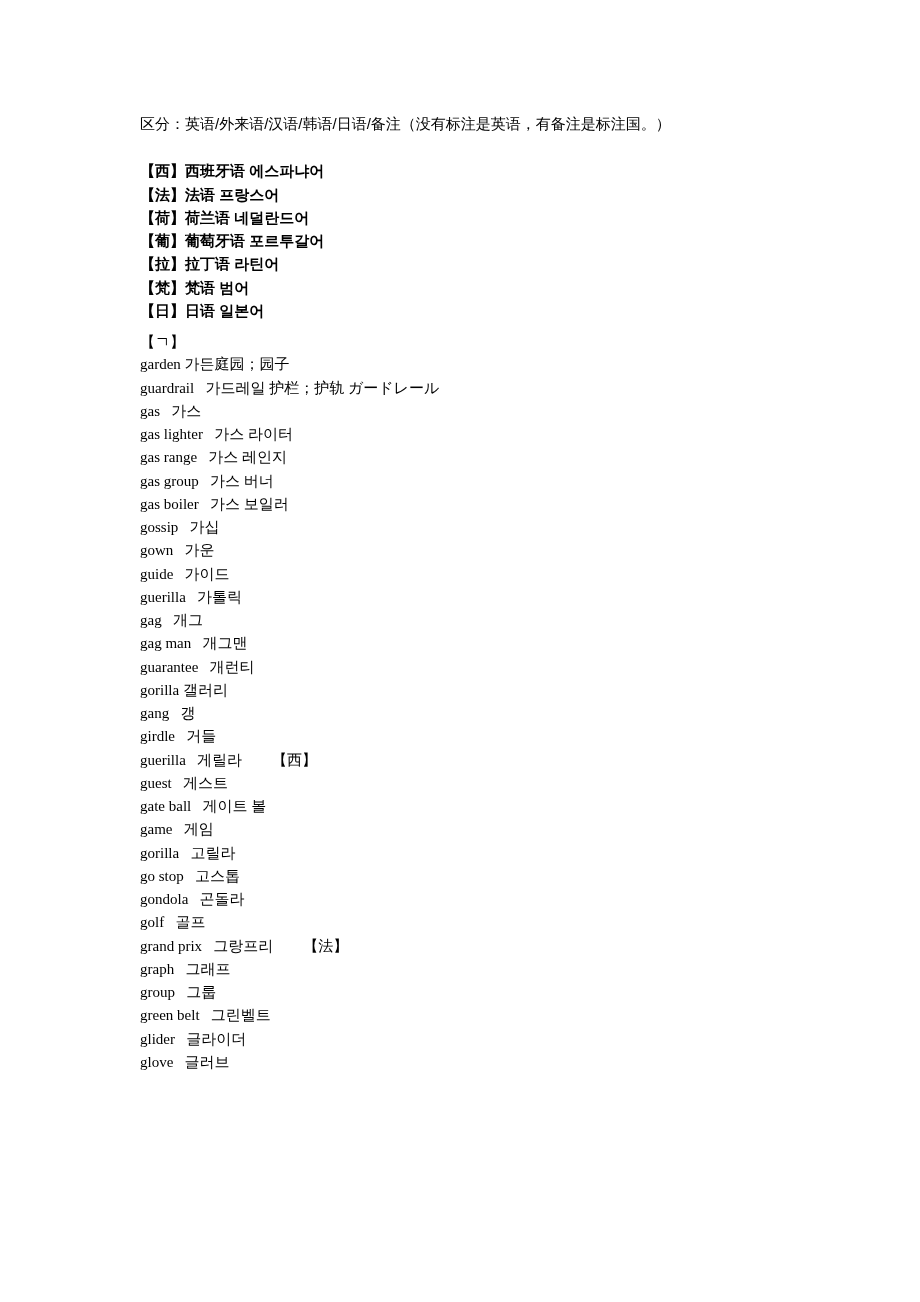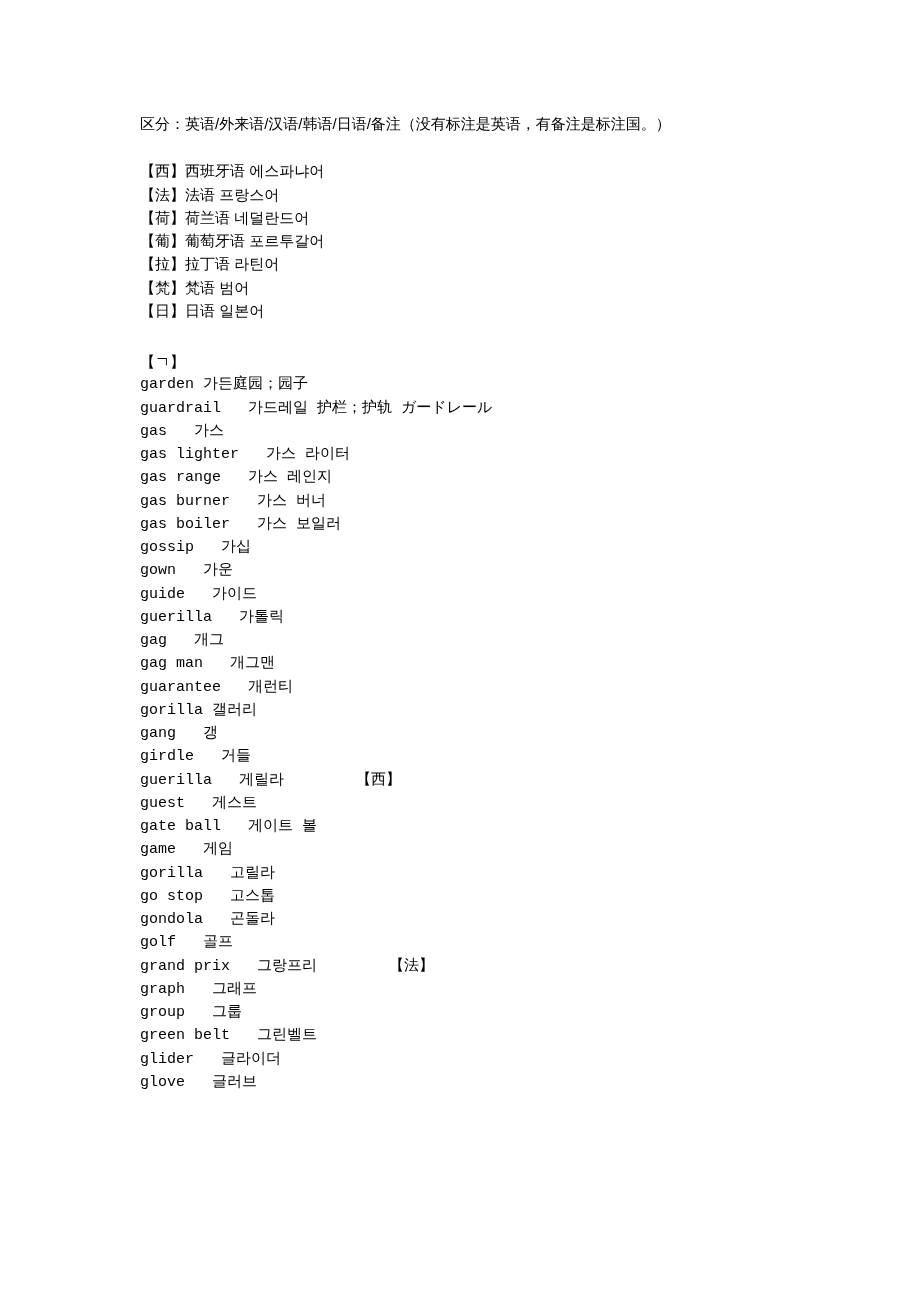--- a/index.html
+++ b/index.html
@@ -14,30 +14,31 @@
   .page {
     width: 812px;
     min-height: 1302px;
     padding: 112px 140px 80px 140px;
     box-sizing: border-box;
   }
   .header-line {
     margin-bottom: 24px;
   }
   .legend {
-    margin-bottom: 28px;
+    margin-bottom: 8px;
+    font-weight: bold;
   }
   .legend-row {
     white-space: pre;
   }
   .section-label {
     margin-bottom: 0;
   }
   .entry {
-    font-family: Liberation Mono, monospace;
+    font-family: Liberation Serif, serif;
     white-space: pre-wrap;
   }
 </style>
 </head>
 <body>
 
 <div class="page">
 
   <div class="header-line">区分：英语/外来语/汉语/韩语/日语/备注（没有标注是英语，有备注是标注国。）</div>
 
@@ -52,21 +53,21 @@
   </div>
 
   <div class="section-label">【ㄱ】</div>
 
   <div>
     <div class="entry">garden 가든庭园；园子</div>
     <div class="entry">guardrail   가드레일 护栏；护轨 ガードレール</div>
     <div class="entry">gas   가스</div>
     <div class="entry">gas lighter   가스 라이터</div>
     <div class="entry">gas range   가스 레인지</div>
-    <div class="entry">gas burner   가스 버너</div>
+    <div class="entry">gas group   가스 버너</div>
     <div class="entry">gas boiler   가스 보일러</div>
     <div class="entry">gossip   가십</div>
     <div class="entry">gown   가운</div>
     <div class="entry">guide   가이드</div>
     <div class="entry">guerilla   가톨릭</div>
     <div class="entry">gag   개그</div>
     <div class="entry">gag man   개그맨</div>
     <div class="entry">guarantee   개런티</div>
     <div class="entry">gorilla 갤러리</div>
     <div class="entry">gang   갱</div>

